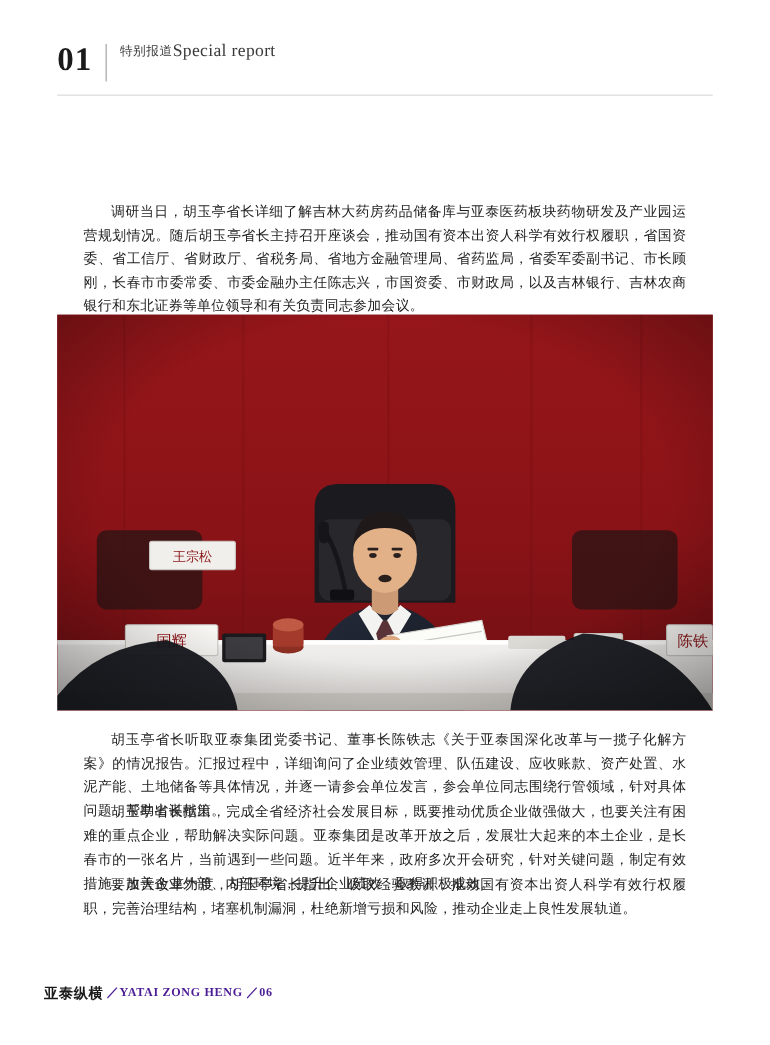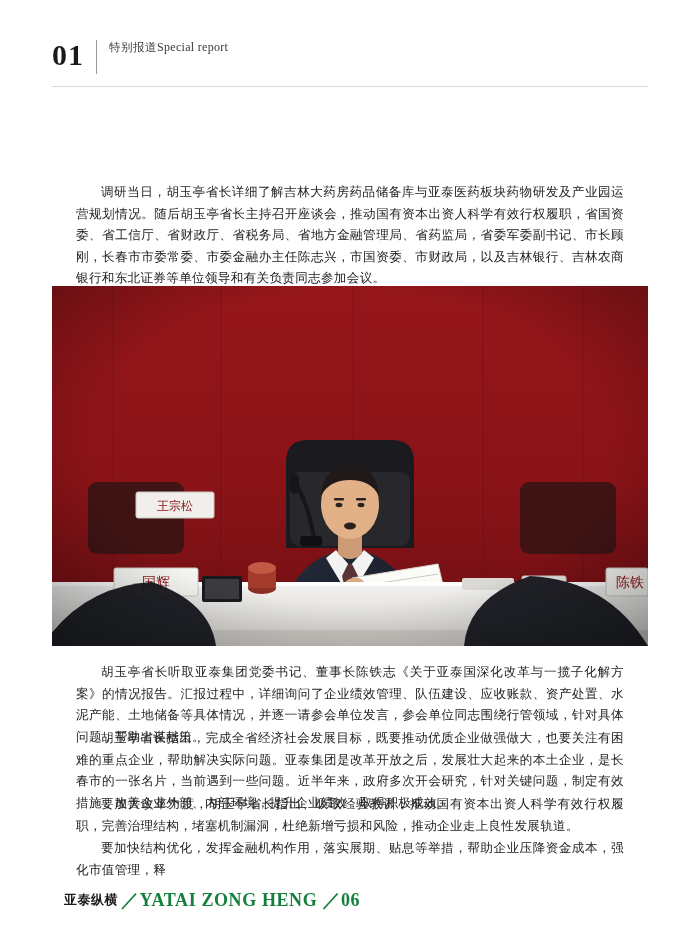--- a/index.html
+++ b/index.html
@@ -55,21 +55,21 @@
     margin-top: 1px;
   }
   .header-cn {
     font-size: 11.5px;
     line-height: 16px;
     color: #3a3a3a;
     letter-spacing: 0.5px;
   }
   .header-en {
     font-family: "Liberation Serif", serif;
-    font-size: 12px;
+    font-size: 16px;
     line-height: 16px;
     color: #3a3a3a;
     letter-spacing: 0.3px;
   }
   .header-rule {
     position: absolute;
     left: 52px;
     top: 86px;
     width: 596px;
     height: 1px;
@@ -104,38 +104,38 @@
     width: 596px;
     height: 360px;
     overflow: hidden;
     background: #7d1418;
   }
   .photo svg { display: block; }
 
   
   .footer {
     position: absolute;
-    left: 64px;
+    left: 40px;
     bottom: 38px;
     width: 596px;
     display: flex;
-    align-items: center;
+    align-items: flex-start;
   }
   .footer-cn {
     font-family: "Liberation Serif", serif;
     font-size: 13px;
     font-weight: bold;
     color: #1a1a1a;
     letter-spacing: 0.5px;
   }
   .footer-en {
     font-family: "Liberation Serif", serif;
-    font-size: 18px;
+    font-size: 11px;
     font-weight: bold;
-    color: #15803d;
+    color: #4c1d95;
     letter-spacing: 0.6px;
     padding-left: 3px;
   }
 </style>
 </head>
 <body>
 
 <div class="page">
 
   <div class="header">
@@ -249,20 +249,19 @@
       <path d="M-10 360 q40 -60 110 -64 q58 20 64 64 z" fill="#15171e" opacity="0.95"></path>
       <path d="M596 360 q-40 -66 -118 -70 q-62 22 -66 70 z" fill="#15171e" opacity="0.95"></path>
 
       <rect x="0" y="0" width="596" height="360" fill="url(#vig)"></rect>
     </svg>
   </div>
 
   <div class="para" id="para-3">胡玉亭省长指出，完成全省经济社会发展目标，既要推动优质企业做强做大，也要关注有困难的重点企业，帮助解决实际问题。亚泰集团是改革开放之后，发展壮大起来的本土企业，是长春市的一张名片，当前遇到一些问题。近半年来，政府多次开会研究，针对关键问题，制定有效措施，改善企业外部、内部环境，提升企业绩效，取得积极成效。</div>
   <div class="para" id="para-2">胡玉亭省长听取亚泰集团党委书记、董事长陈铁志《关于亚泰国深化改革与一揽子化解方案》的情况报告。汇报过程中，详细询问了企业绩效管理、队伍建设、应收账款、资产处置、水泥产能、土地储备等具体情况，并逐一请参会单位发言，参会单位同志围绕行管领域，针对具体问题，帮助出谋献策。</div>
   <div class="para" id="para-4">要加大改革力度，胡玉亭省长指出、吸取经验教训，推动国有资本出资人科学有效行权履职，完善治理结构，堵塞机制漏洞，杜绝新增亏损和风险，推动企业走上良性发展轨道。</div>
-  <div class="para" id="para-5">要加快结构优化，发挥金融机构作用，落实展期、贴息等举措，帮助企业压降资金成本，强化市值管理，释</div>
 
   <div class="footer">
     <span class="footer-cn">亚泰纵横</span>
     <span class="footer-en">／YATAI ZONG HENG ／06</span>
   </div>
 
 </div>
 
 </body></html>

